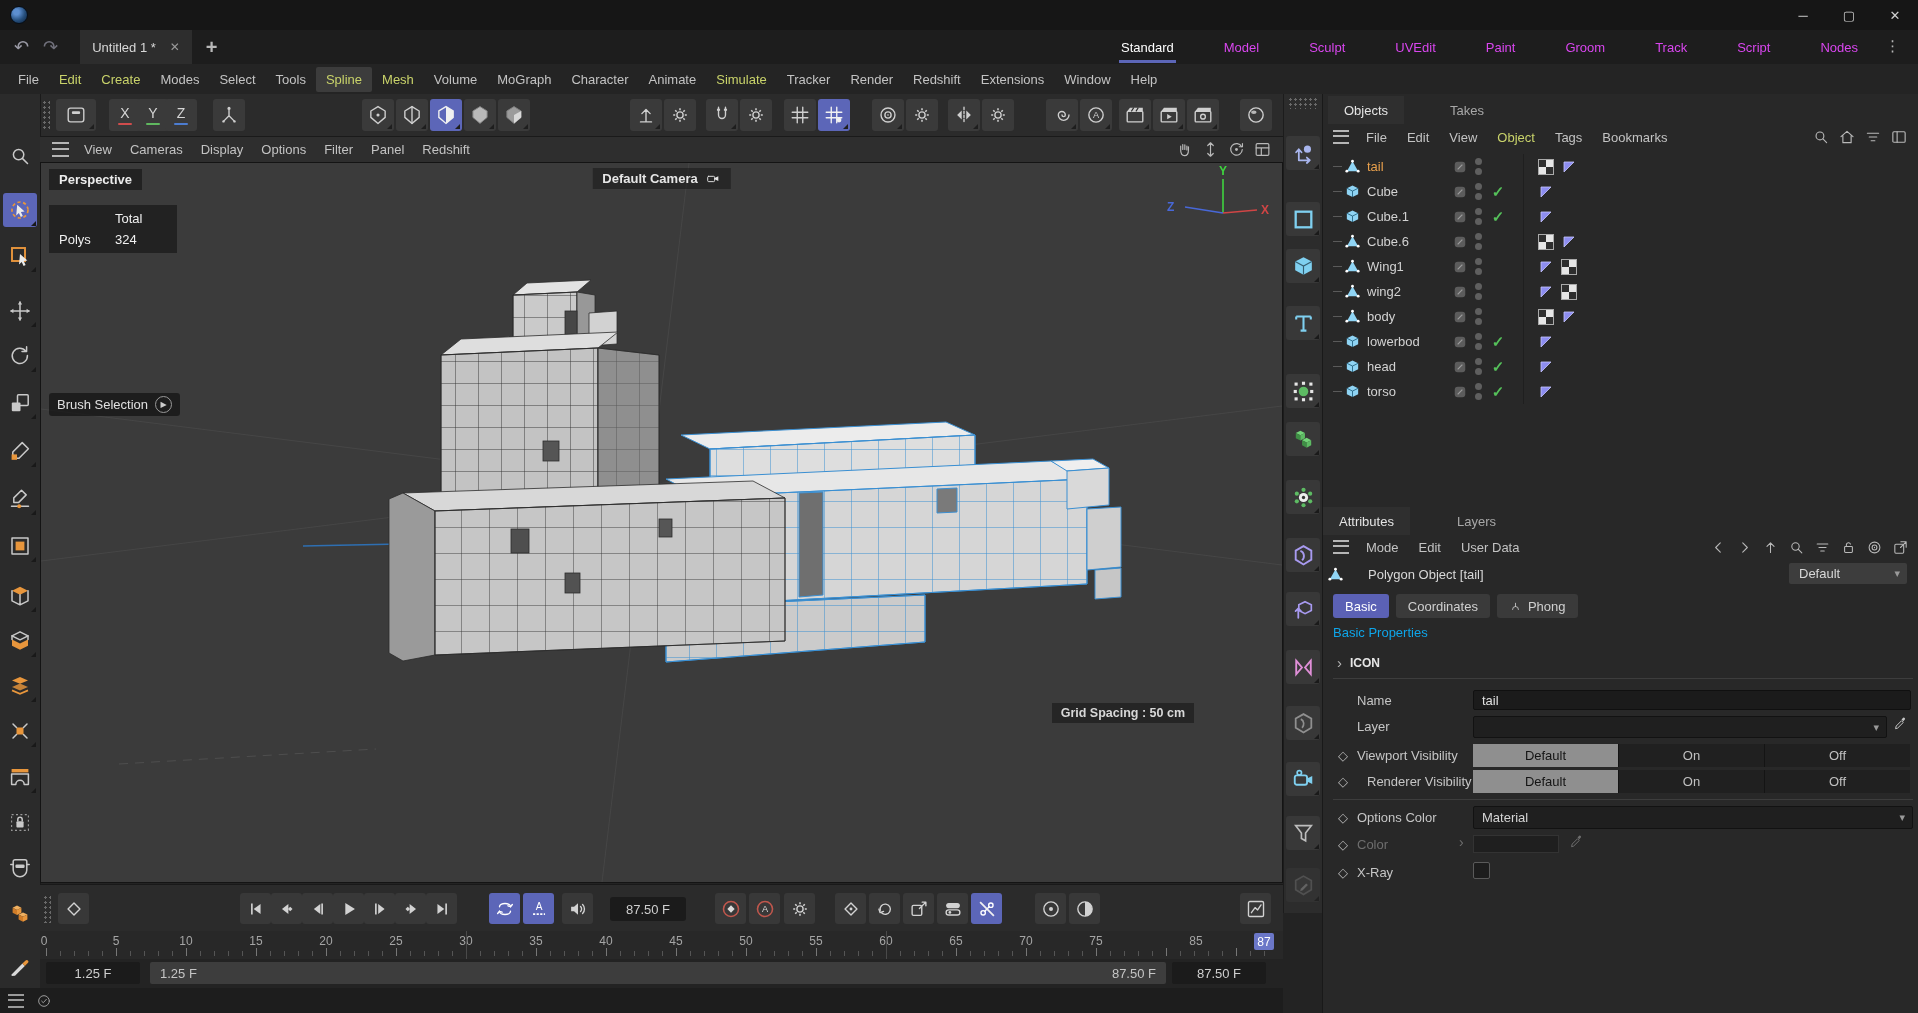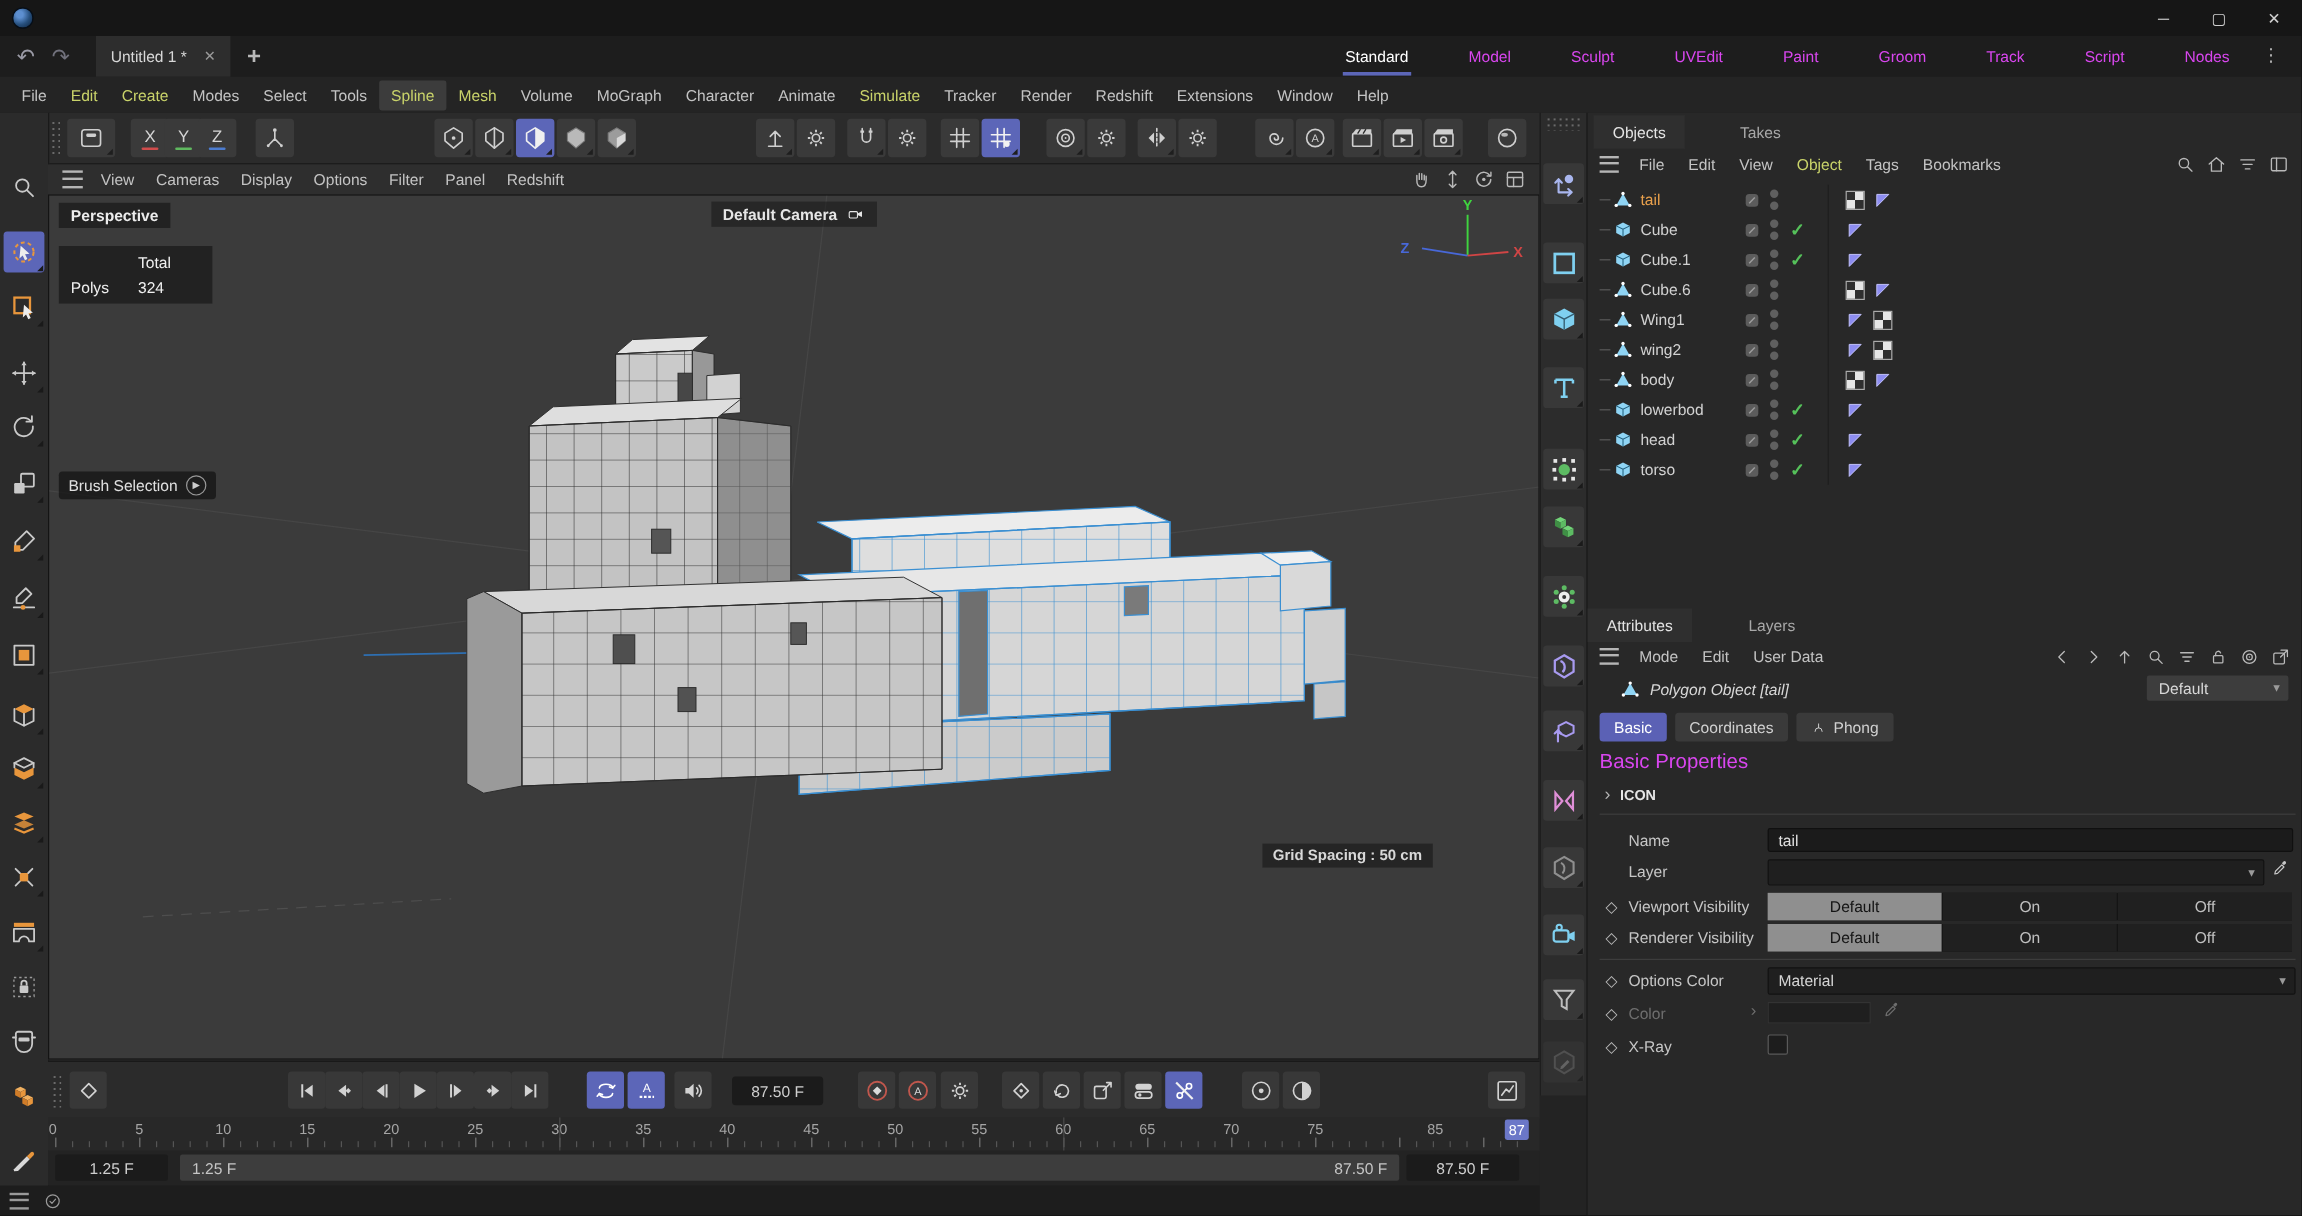--- a/index.html
+++ b/index.html
@@ -1104,21 +1104,21 @@
           </svg>
         </div>
         <div class="picon">
           <svg viewBox="0 0 24 24" width="17" height="17">
             <rect x="4" y="7.5" width="12.5" height="12.5" rx="1.5" stroke="currentColor" stroke-width="1.5" fill="none" stroke-linecap="round" stroke-linejoin="round"></rect>
             <path d="M12.5 4 H20 V11.5 M20 4 L12 12" stroke="currentColor" stroke-width="1.5" fill="none" stroke-linecap="round" stroke-linejoin="round"></path>
           </svg>
         </div>
       </div>
 
-    <div class="amrow" style="left:27px;top:468px;height:24px;gap:8px;font-style:italic;">
+    <div class="amrow" style="left:4px;top:468px;height:24px;gap:24px;">
       <span id="amobjicon">
           <svg viewBox="0 0 24 24" width="17" height="17">
             <path d="M12 4.6 L20 18.6 H4 Z" fill="#8fd4f4"></path>
             <circle cx="12" cy="4.6" r="2" fill="#ffffff"></circle>
             <circle cx="4" cy="18.6" r="2" fill="#ffffff"></circle>
             <circle cx="20" cy="18.6" r="2" fill="#ffffff"></circle>
           </svg>
         </span>
       <span style="color:#d8d8d8;">Polygon Object [tail]</span>
     </div>
@@ -1137,21 +1137,21 @@
         <div class="modetab">
           <svg viewBox="0 0 24 24" width="13" height="13">
             <path d="M6.5 17.5 a5.5 5.5 0 0 1 11 0" stroke="currentColor" stroke-width="1.5" fill="none" stroke-linecap="round" stroke-linejoin="round"></path>
             <path d="M12 12 V6" stroke="currentColor" stroke-width="1.5" fill="none" stroke-linecap="round" stroke-linejoin="round"></path>
           </svg>
           <span>Phong</span>
         </div>
       </div>
 
     <div class="amrow" style="left:10px;top:531px;">
-      <span style="color:#d946ef;font-size:17px;">Basic Properties</span>
+      <span style="color:#0ea5e9;font-size:13px;">Basic Properties</span>
     </div>
 
     <div class="amrow" style="left:14px;top:560px;gap:8px;">
       <span style="color:#b5b5b5;font-size:15px;">›</span>
       <span style="color:#e6e6e6;font-weight:bold;font-size:12px;">ICON</span>
     </div>
     <div class="hdivider" style="left:10px;top:584px;width:580px;"></div>
 
     <div class="amrow" style="left:34px;top:596px;height:20px;">
       <span class="amlabel">Name</span>
@@ -1177,21 +1177,21 @@
       <span class="amlabel" style="margin-left:6px;">Viewport Visibility</span>
     </div>
     <div class="seg" id="seg-vv" style="left:150px;top:650px;">
         <div class="segcell sel">Default</div>
         <div class="segcell">On</div>
         <div class="segcell">Off</div>
       </div>
 
     <div class="amrow" style="left:12px;top:676px;height:22px;">
       <span class="diamond">◇</span>
-      <span class="amlabel" style="margin-left:6px;">Renderer Visibility</span>
+      <span class="amlabel" style="margin-left:16px;">Renderer Visibility</span>
     </div>
     <div class="seg" id="seg-rv" style="left:150px;top:676px;">
         <div class="segcell sel">Default</div>
         <div class="segcell">On</div>
         <div class="segcell">Off</div>
       </div>
 
     <div class="hdivider" style="left:10px;top:705px;width:580px;"></div>
 
     <div class="amrow" style="left:12px;top:712px;height:22px;">

